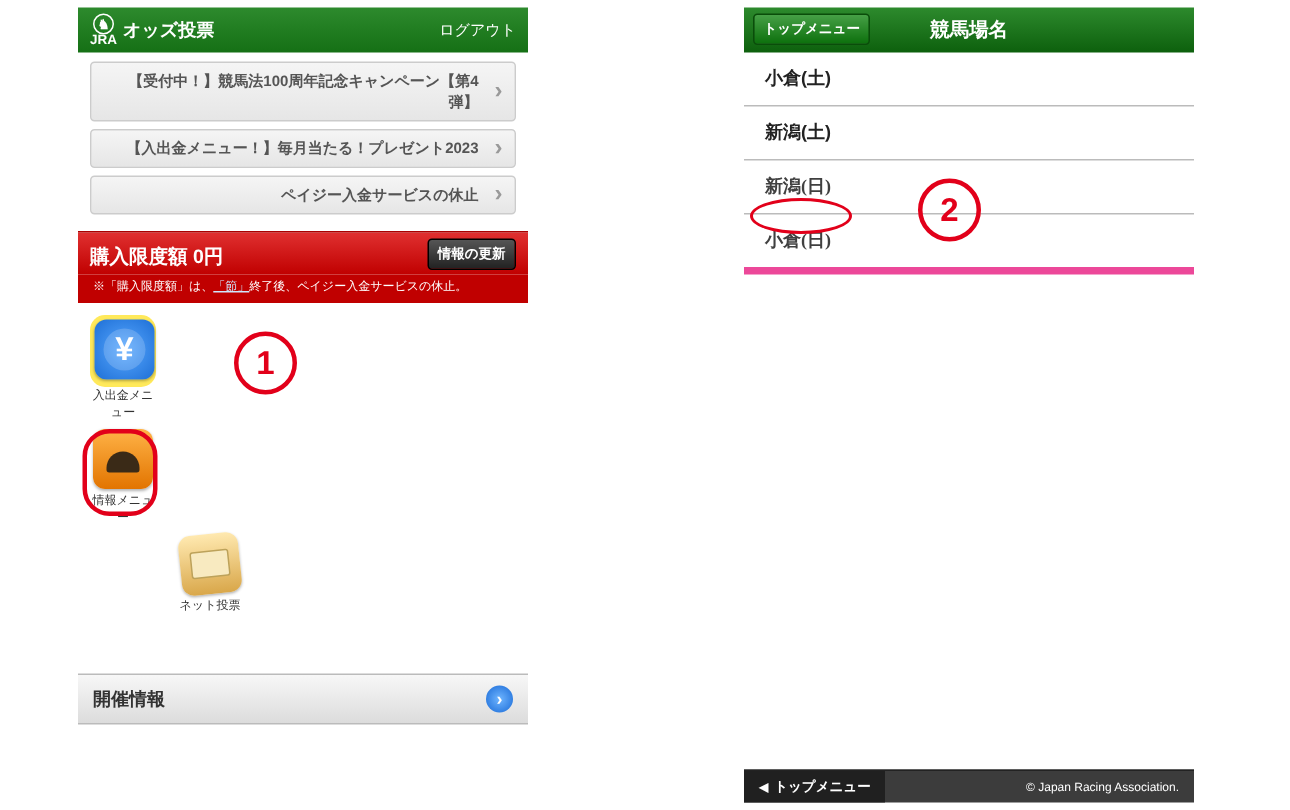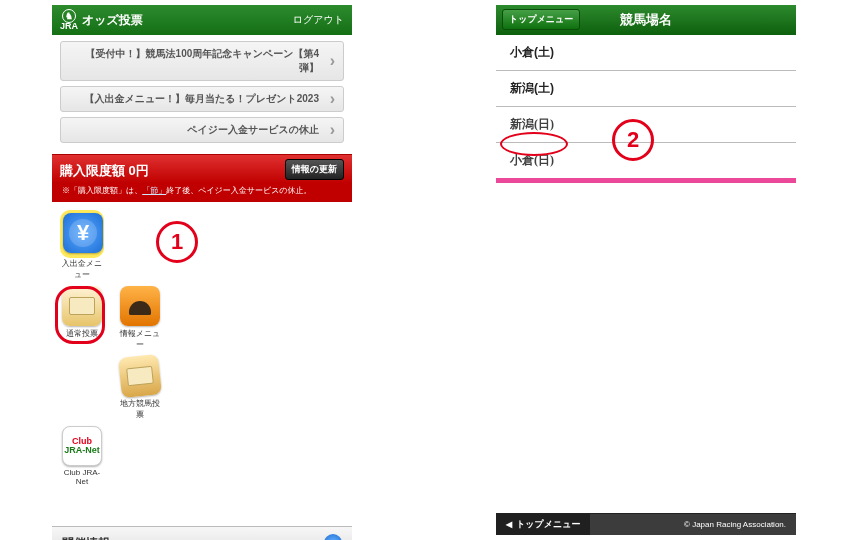--- a/index.html
+++ b/index.html
@@ -187,48 +187,33 @@
         <div class="hi-yellow">
             <div class="sq sq-yen">
               <span class="yen">¥</span>
             </div>
           </div>
         <span>入出金メニュー</span>
       </div>
     </div>
     <div class="icon-row">
       <div class="app-icon">
-        <div class="sq sq-normal">
-            <div class="ticket"></div>
-          </div>
-        <span>通常投票</span>
-      </div>
-      <div class="app-icon">
         <div class="sq sq-info">
             <div class="hardhat"></div>
           </div>
         <span>情報メニュー</span>
       </div>
     </div>
     <div class="icon-row">
       <div class="app-icon" style="visibility:hidden"><div class="sq"></div><span>.</span></div>
       <div class="app-icon">
         <div class="sq sq-chikei">
             <div class="ticket"></div>
           </div>
-        <span>地方競馬投票</span>
-      </div>
-    </div>
-    <div class="icon-row">
-      <div class="app-icon">
-        <div class="sq sq-club">
-          <span style="color:#e2001a">Club</span>
-          <span>JRA-Net</span>
-        </div>
-        <span>Club JRA-Net</span>
+        <span>ネット投票</span>
       </div>
     </div>
   </div>
 
   <div style="height:26px"></div>
   <div class="sec-header">
     <span>開催情報</span>
     <span class="go">›</span>
   </div>
 

